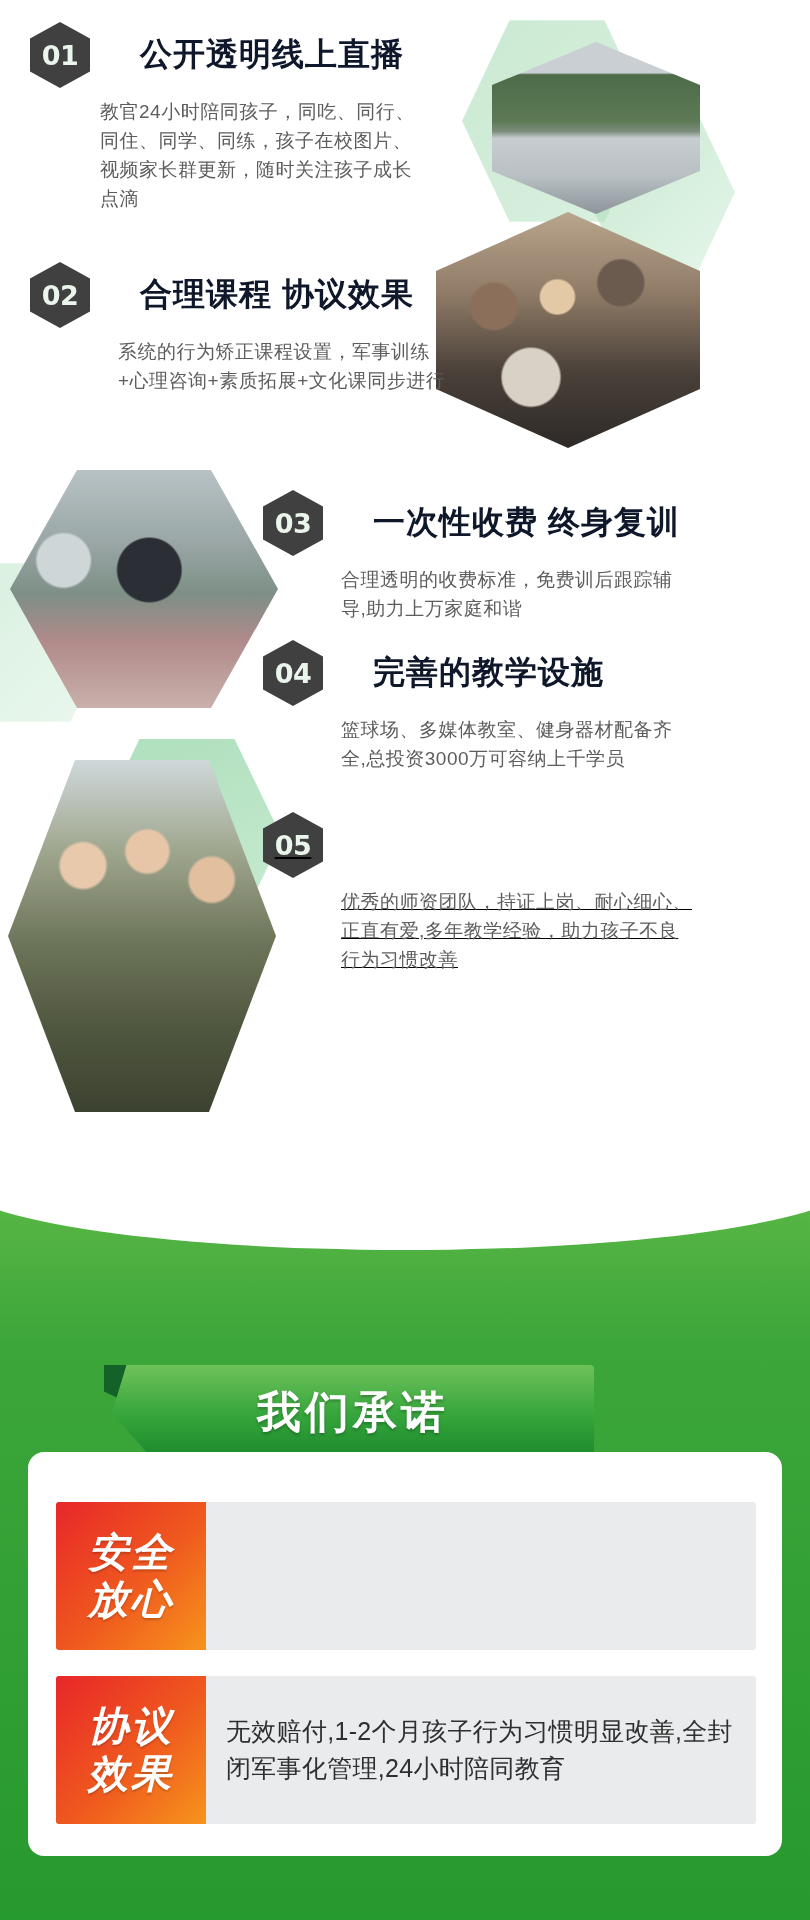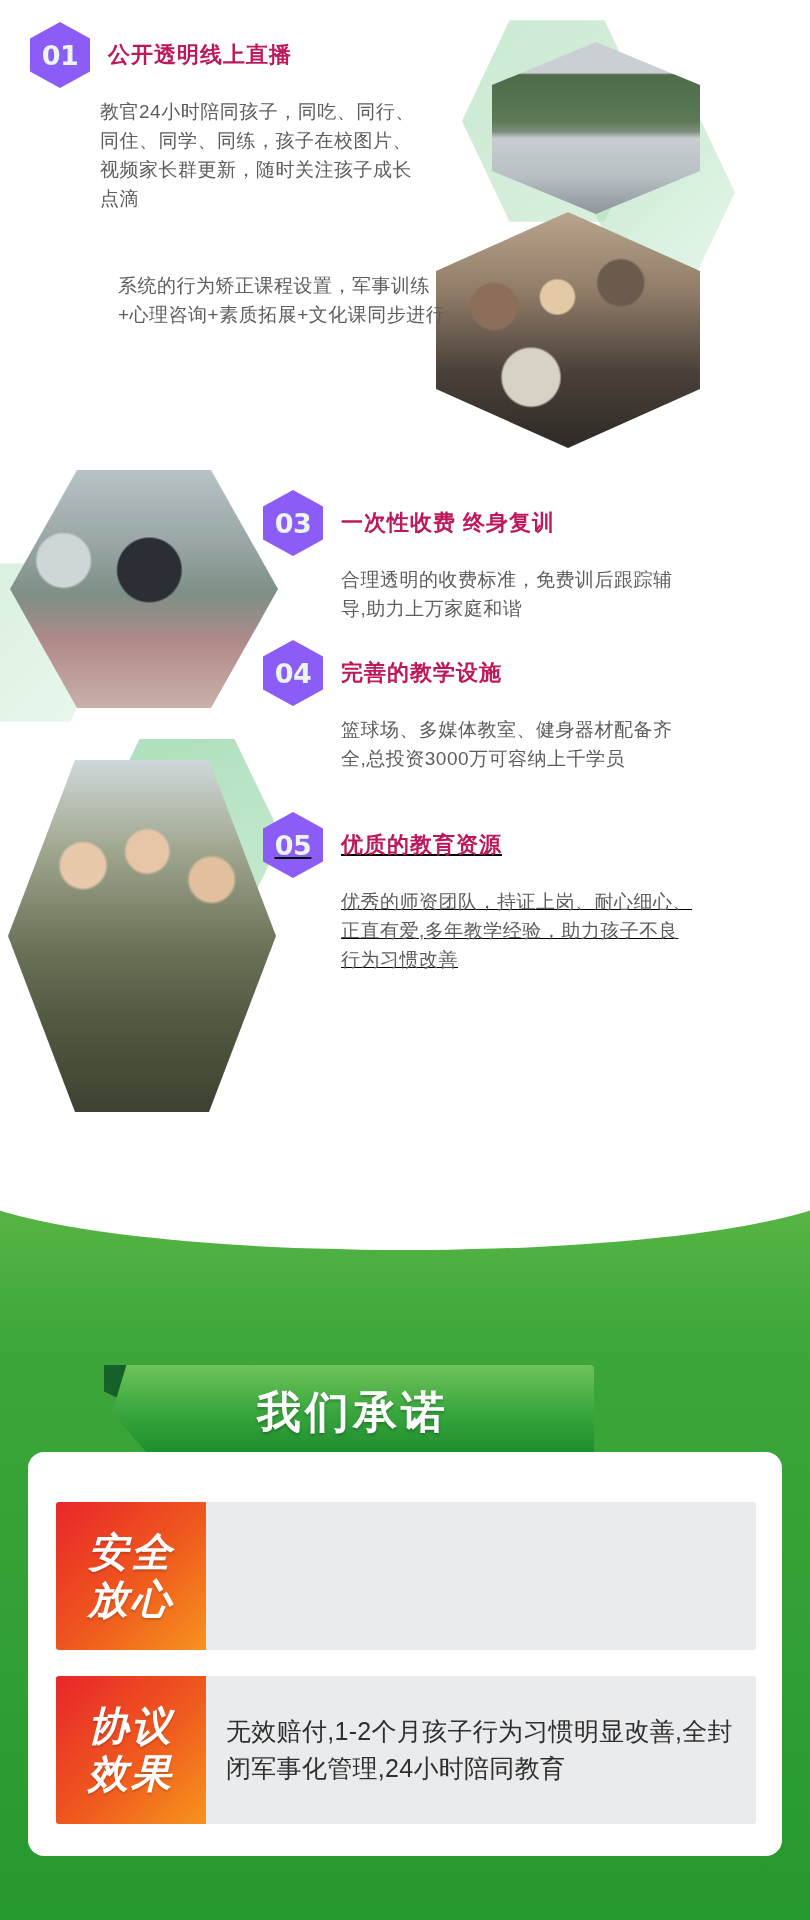--- a/index.html
+++ b/index.html
@@ -16,35 +16,35 @@
   .hexdeco{position:absolute;pointer-events:none;}
   .hexdeco .hx{
     width:100%;height:100%;
     -webkit-clip-path:polygon(25% 2%,75% 2%,100% 50%,75% 98%,25% 98%,0% 50%);
     clip-path:polygon(25% 2%,75% 2%,100% 50%,75% 98%,25% 98%,0% 50%);
   }
 
   
   .hexbadge{
     position:relative;width:60px;height:66px;flex:0 0 60px;
-    background:#8b5cf6;
+    background:#404040;
     -webkit-clip-path:polygon(50% 0%,100% 25%,100% 75%,50% 100%,0% 75%,0% 25%);
     clip-path:polygon(50% 0%,100% 25%,100% 75%,50% 100%,0% 75%,0% 25%);
     display:flex;align-items:center;justify-content:center;text-align:center;
   }
   .hexbadge span{
     color:#eaf6ec;font-size:27px;font-weight:700;letter-spacing:-0.5px;
     font-family:"DejaVu Sans",sans-serif;line-height:1;
   }
 
   .feature{position:absolute;}
   .feat-head{display:flex;align-items:center;gap:18px;}
   .feat-title{
-    font-size:22px;font-weight:700;color:#be185d;letter-spacing:1px;
-    white-space:nowrap;line-height:1.1;
+    font-size:32px;font-weight:700;color:#0f172a;letter-spacing:1px;
+    white-space:nowrap;line-height:1.1;margin-left:32px;
   }
   .feat-body{
     font-size:19px;color:#5d5d5d;line-height:1.52;letter-spacing:0.5px;
     margin-top:10px;
   }
 
   
   .photo{
     position:absolute;overflow:hidden;background:#9aa;
   }
@@ -149,20 +149,26 @@
     <div class="feat-head">
       <div class="hexbadge">
         <span>01</span>
       </div>
       <div class="feat-title">公开透明线上直播</div>
     </div>
     <div class="feat-body" style="margin-left:70px;width:320px;">教官24小时陪同孩子，同吃、同行、同住、同学、同练，孩子在校图片、视频家长群更新，随时关注孩子成长点滴</div>
   </div>
 
   <div class="feature" style="left:30px;top:262px;width:420px;">
+    <div class="feat-head">
+      <div class="hexbadge">
+        <span>02</span>
+      </div>
+      <div class="feat-title">合理课程 协议效果</div>
+    </div>
     <div class="feat-body" style="margin-left:88px;width:328px;">系统的行为矫正课程设置，军事训练+心理咨询+素质拓展+文化课同步进行</div>
   </div>
 
   <div class="feature" style="left:263px;top:490px;width:540px;">
     <div class="feat-head">
       <div class="hexbadge">
         <span>03</span>
       </div>
       <div class="feat-title">一次性收费 终身复训</div>
     </div>
@@ -177,21 +183,20 @@
       <div class="feat-title">完善的教学设施</div>
     </div>
     <div class="feat-body" style="margin-left:78px;width:352px;">篮球场、多媒体教室、健身器材配备齐全,总投资3000万可容纳上千学员</div>
   </div>
 
   <div class="feature" style="left:263px;top:812px;width:540px;text-decoration:underline;">
     <div class="feat-head">
       <div class="hexbadge">
         <span>05</span>
       </div>
-      <div class="feat-title">优质的教育资源</div>
     </div>
     <div class="feat-body" style="margin-left:78px;width:352px;">优秀的师资团队，持证上岗、耐心细心、正直有爱,多年教学经验，助力孩子不良行为习惯改善</div>
   </div>
 
   <div class="greenblock" style="top:1180px;height:740px;">
     <div class="whitecurve" style="top:-2px;height:72px;"></div>
 
     <div class="ribbon-fold" style="left:104px;top:1365px;width:46px;height:48px;
                 transform:translateY(-1180px);
                 clip-path:polygon(0 0,100% 0,100% 100%,0 55%);"></div>

